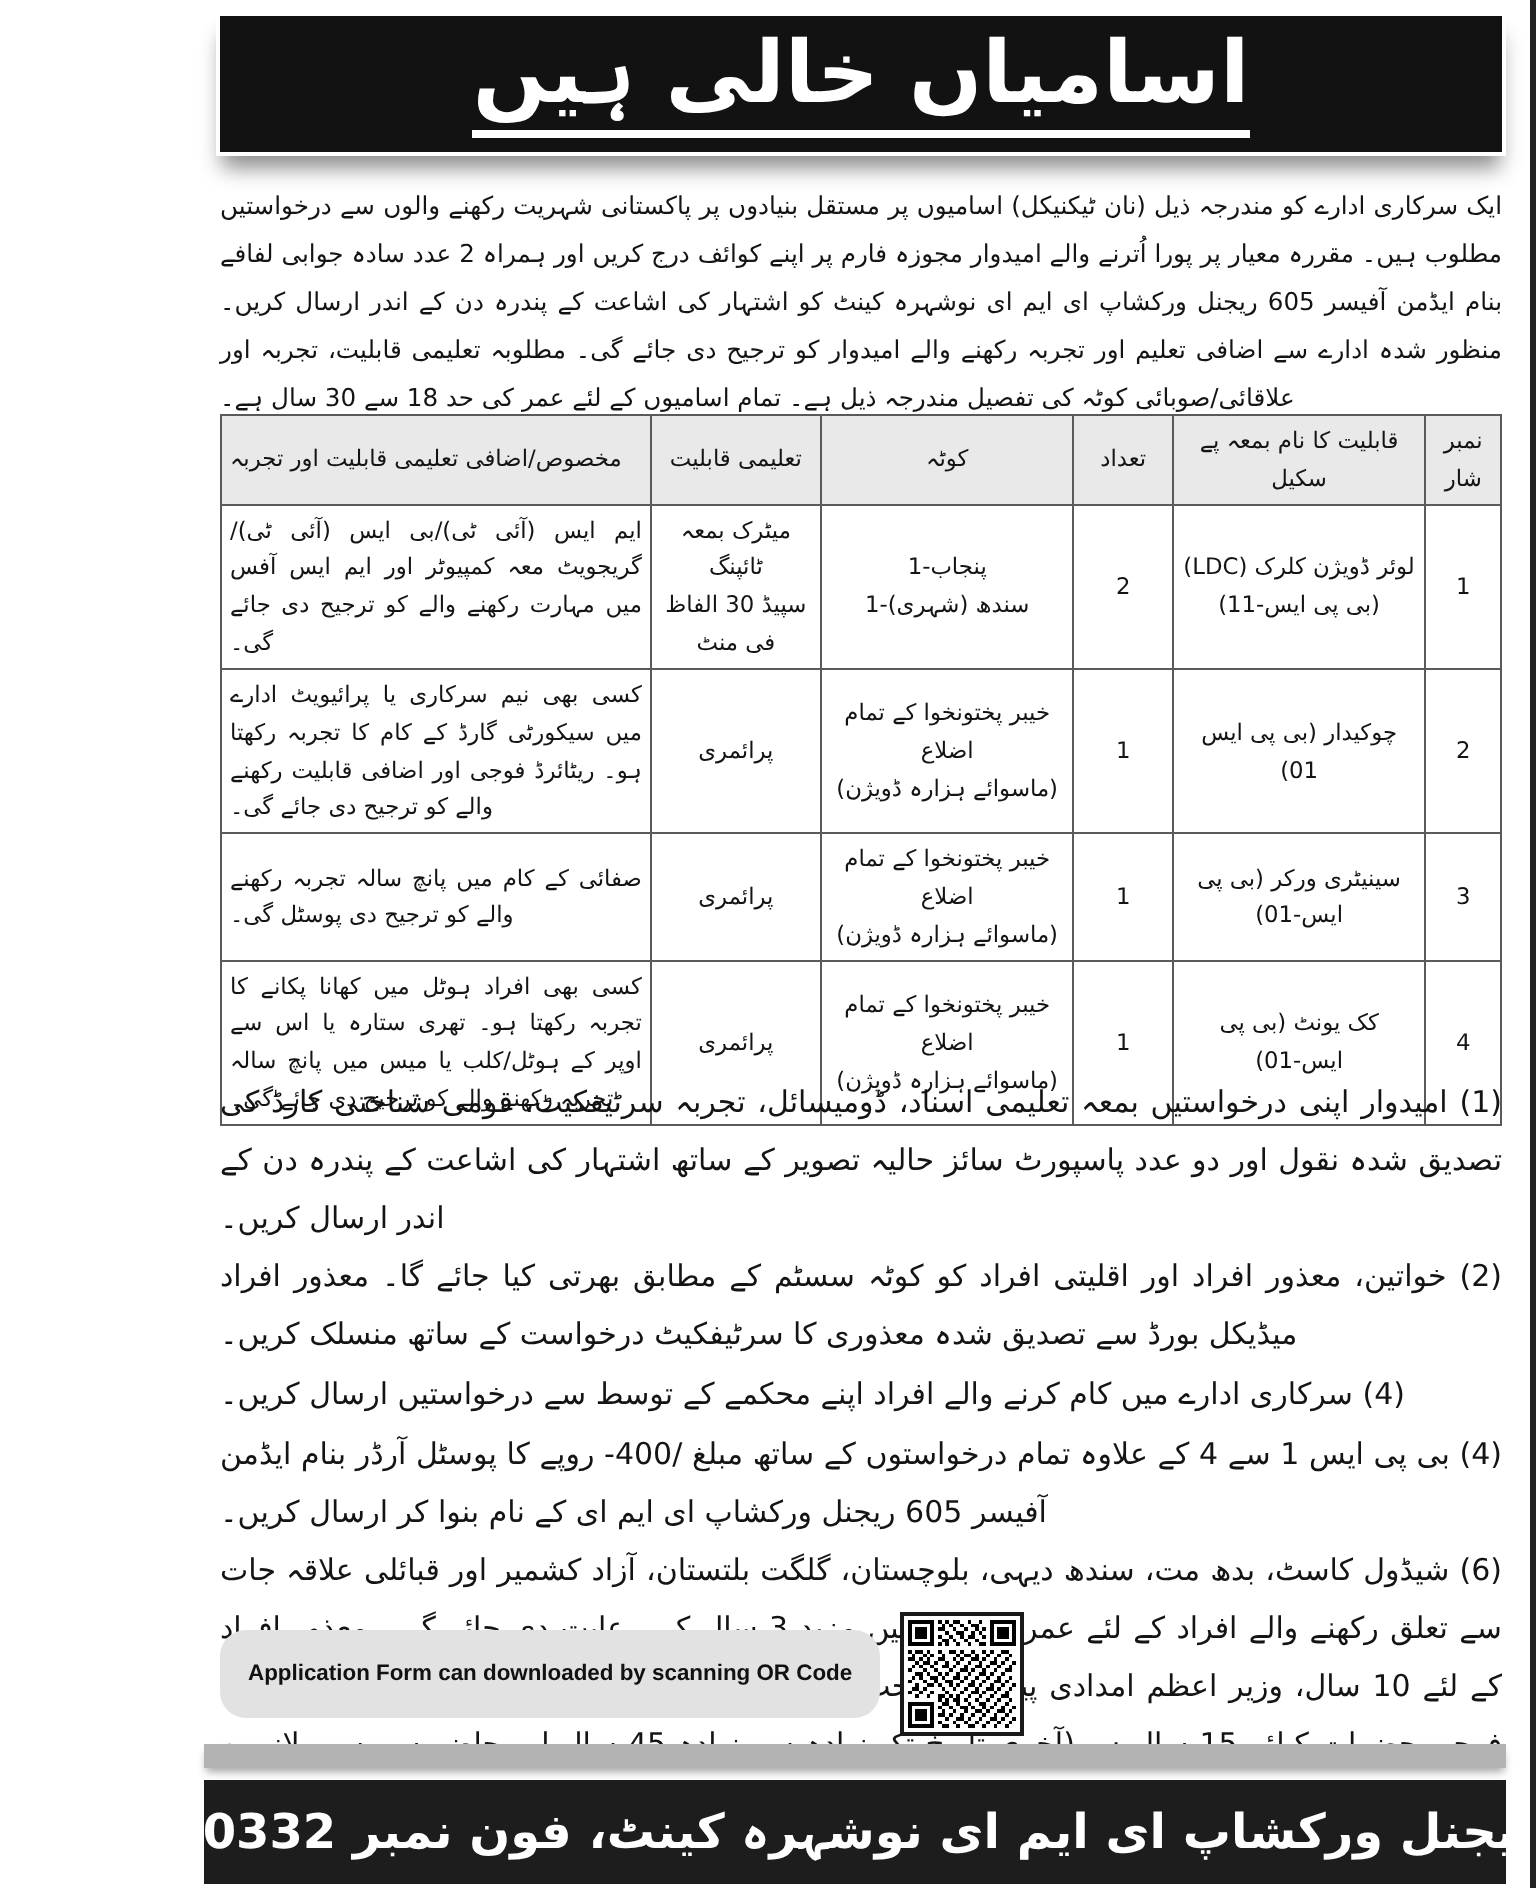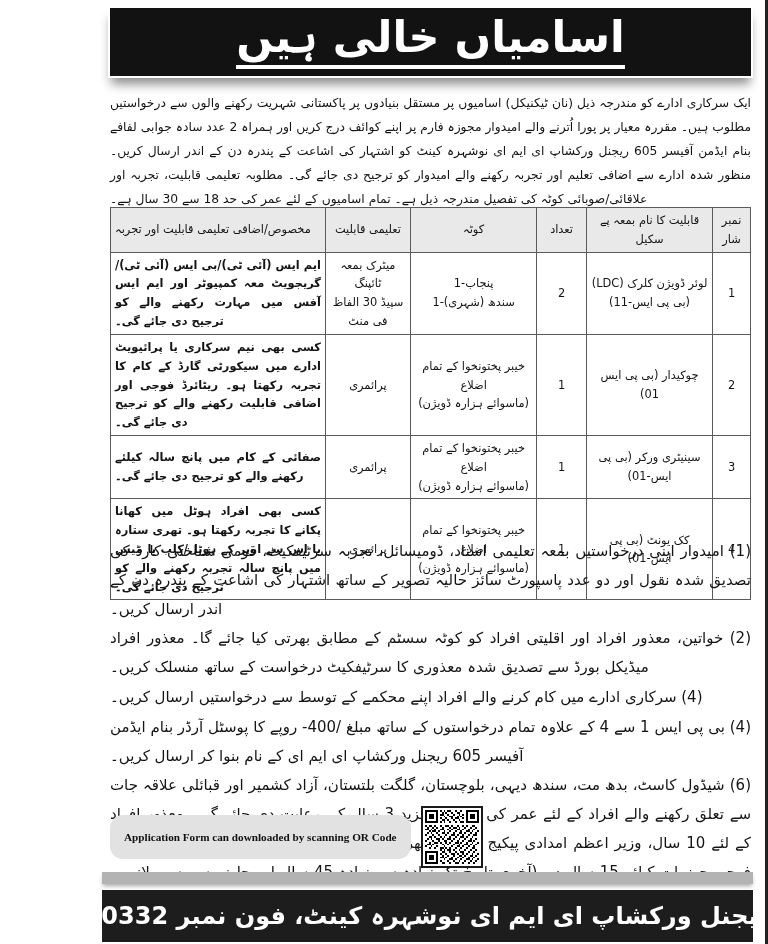--- a/index.html
+++ b/index.html
@@ -95,21 +95,21 @@
     background: #e9e9e9;
     font-weight: normal;
     height: 30px;
     text-align: center;
   }
   .c-sr    { width: 5.0%;  text-align: center; }
   .c-post  { width: 20.0%; text-align: center; }
   .c-qty   { width: 7.0%;  text-align: center; }
   .c-quota { width: 20.0%; text-align: center; }
   .c-edu   { width: 13.0%; text-align: center; }
-  .c-extra { width: 35.0%; text-align: justify; text-align-last: left; font-weight: bold; }
+  .c-extra { width: 35.0%; text-align: justify; text-align-last: left; }
   table.vac tbody td { height: 56px; }
   .sub { display: block; }
 
   
   .conds {
     position: absolute;
     top: 537px;
     right: 14px;
     left: 14px;
     direction: rtl;
@@ -145,21 +145,21 @@
   }
   .qr-code svg { display: block; width: 100%; height: 100%; }
   .qr-caption {
     background: #e2e2e2;
     border-radius: 13px;
     padding: 16px 14px;
     font-size: 11.2px;
     font-weight: bold;
     color: #111111;
     white-space: nowrap;
-    font-family: Liberation Serif, serif;
+    font-family: Liberation Sans, sans-serif;
   }
 
   
   .gray-band {
     position: absolute;
     left: 6px;
     right: 12px;
     top: 872px;
     height: 12px;
     background: #b3b3b3;
@@ -260,21 +260,21 @@
           </td>
           <td class="c-qty">1</td>
           <td class="c-quota">
             <span class="sub">خیبر پختونخوا کے تمام اضلاع</span>
             <span class="sub">(ماسوائے ہزارہ ڈویژن)</span>
           </td>
           <td class="c-edu">
             <span class="sub">پرائمری</span>
             <span class="sub"></span>
           </td>
-          <td class="c-extra">صفائی کے کام میں پانچ سالہ کیلئے رکھنے والے کو ترجیح دی جائے گی۔</td>
+          <td class="c-extra">صفائی کے کام میں پانچ سالہ تجربہ رکھنے والے کو ترجیح دی پوسٹل گی۔</td>
         </tr>
         <tr>
           <td class="c-sr">4</td>
           <td class="c-post">
             <span class="sub">کک یونٹ (بی پی ایس-01)</span>
             <span class="sub"></span>
           </td>
           <td class="c-qty">1</td>
           <td class="c-quota">
             <span class="sub">خیبر پختونخوا کے تمام اضلاع</span>

